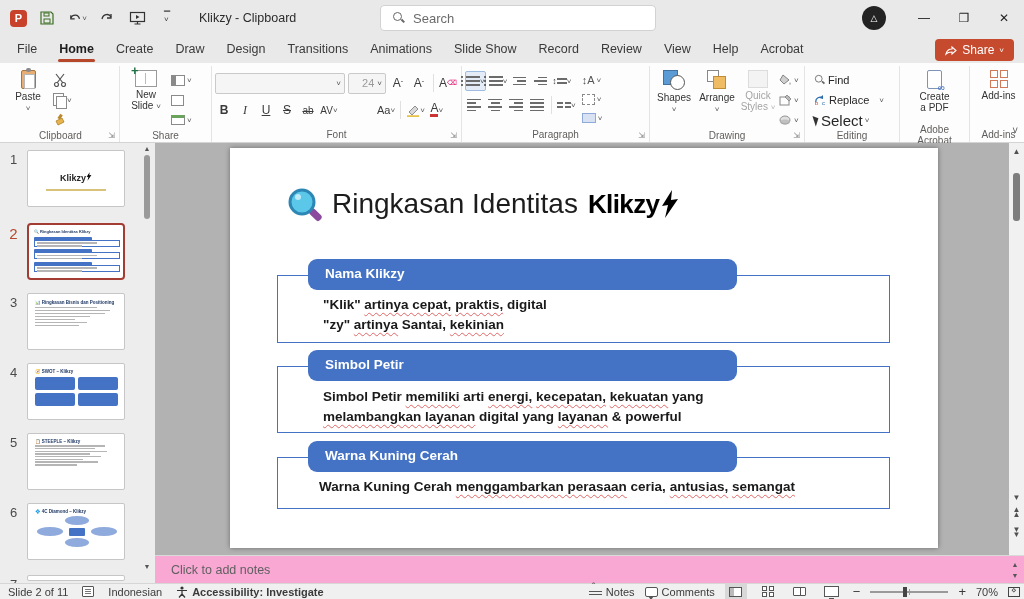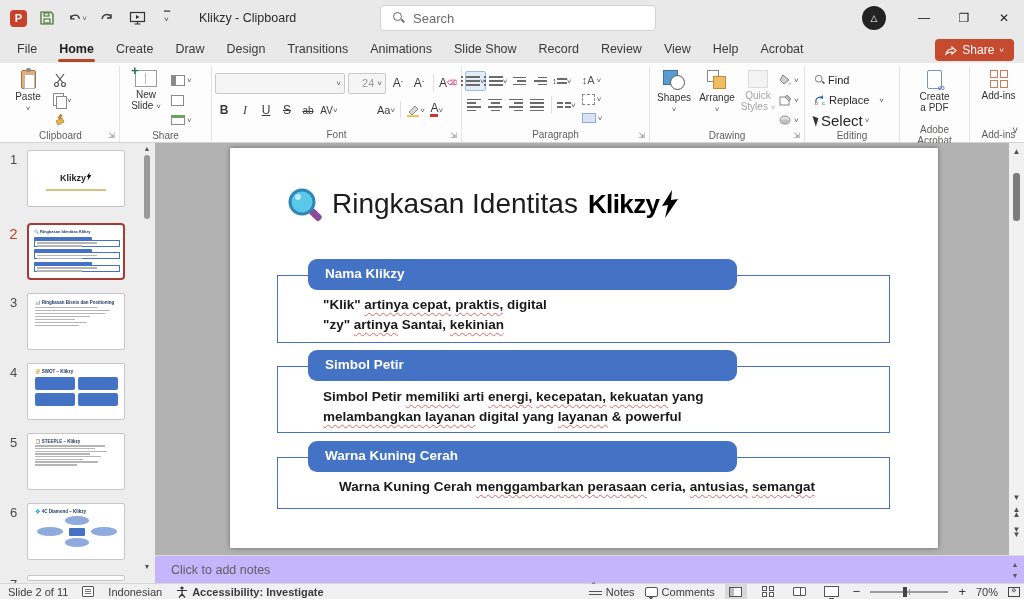--- a/index.html
+++ b/index.html
@@ -101,21 +101,21 @@
   .sec-box { position:absolute; border:1.5px solid #4472c4; background:#fff; }
   .sec-text { position:absolute; font-size:13.5px; font-weight:700; color:#1a1a1a; line-height:20px; white-space:nowrap; }
   .misspell { text-decoration:underline; text-decoration-style:wavy; text-decoration-color:#e06666; text-decoration-thickness:1px; text-underline-offset:2.5px; }
 
   .v-scroll { position:absolute; right:0; top:0; width:15px; height:412px; background:#f1f1f1; }
   .v-scroll .arrow { position:absolute; left:0; width:15px; text-align:center; color:#505050; font-size:8px; }
   .v-thumb { position:absolute; left:4px; top:30px; width:7px; height:48px; background:#7d7d7d; border-radius:3px; }
   .dbl { line-height:5px; font-size:7px; }
 
   
-  .notesbar { position:absolute; left:155px; top:555px; width:869px; height:28px; background:#c4b5fd; border-top:1px solid #d9d9d9; display:flex; align-items:center; }
+  .notesbar { position:absolute; left:155px; top:555px; width:869px; height:28px; background:#f9a8d4; border-top:1px solid #d9d9d9; display:flex; align-items:center; }
   .notes-ph { font-size:12.5px; color:#5f5f5f; padding-left:16px; }
   .notes-arrows { position:absolute; right:3px; top:3px; width:12px; text-align:center; font-size:7px; color:#555; line-height:11px; }
 
   
   .statusbar { position:absolute; left:0; top:583px; width:1024px; height:16px; background:#f0f0f0; border-top:1px solid #d6d6d6; display:flex; align-items:center; font-size:11px; color:#3b3b3b; }
   .sb-left { display:flex; align-items:center; gap:14px; padding-left:8px; }
   .sb-right { position:absolute; right:4px; display:flex; align-items:center; gap:10px; }
   .sb-item { display:flex; align-items:center; gap:4px; white-space:nowrap; }
   .viewbtn { width:22px; height:15px; display:flex; align-items:center; justify-content:center; }
   .viewbtn.sel { background:#d8d8d8; }
@@ -678,21 +678,21 @@
             <div><span>"zy" </span><span class="misspell">artinya</span><span> Santai, </span><span class="misspell">kekinian</span></div>
           </div>
           <div class="sec-box" style="left: 47px; top: 218px; width: 613px; height: 67px;"></div>
           <div class="sec-banner" style="left: 78px; top: 202px; width: 429px; height: 31px;">Simbol Petir</div>
           <div class="sec-text" style="left: 93px; top: 239px;">
             <div><span>Simbol Petir </span><span class="misspell">memiliki</span><span> arti </span><span class="misspell">energi,</span><span> </span><span class="misspell">kecepatan,</span><span> </span><span class="misspell">kekuatan</span><span> yang</span></div>
             <div><span class="misspell">melambangkan layanan</span><span> digital yang </span><span class="misspell">layanan</span><span> &amp; powerful</span></div>
           </div>
           <div class="sec-box" style="left: 47px; top: 309px; width: 613px; height: 52px;"></div>
           <div class="sec-banner" style="left: 78px; top: 293px; width: 429px; height: 31px;">Warna Kuning Cerah</div>
-          <div class="sec-text" style="left: 109px; top: 329px;">
+          <div class="sec-text" style="left: 89px; top: 329px;">
             <div><span>Warna Kuning Cerah </span><span class="misspell">menggambarkan perasaan</span><span> ceria, </span><span class="misspell">antusias,</span><span> </span><span class="misspell">semangat</span></div>
           </div>
         </div>
     </div>
     <div class="v-scroll">
       <span class="arrow" style="top:4px;">▲</span>
       <span class="v-thumb"></span>
       <span class="arrow" style="top:350px;">▼</span>
       <span class="arrow dbl" style="top:364px;">▲<br>▲</span>
       <span class="arrow dbl" style="top:384px;">▼<br>▼</span>

